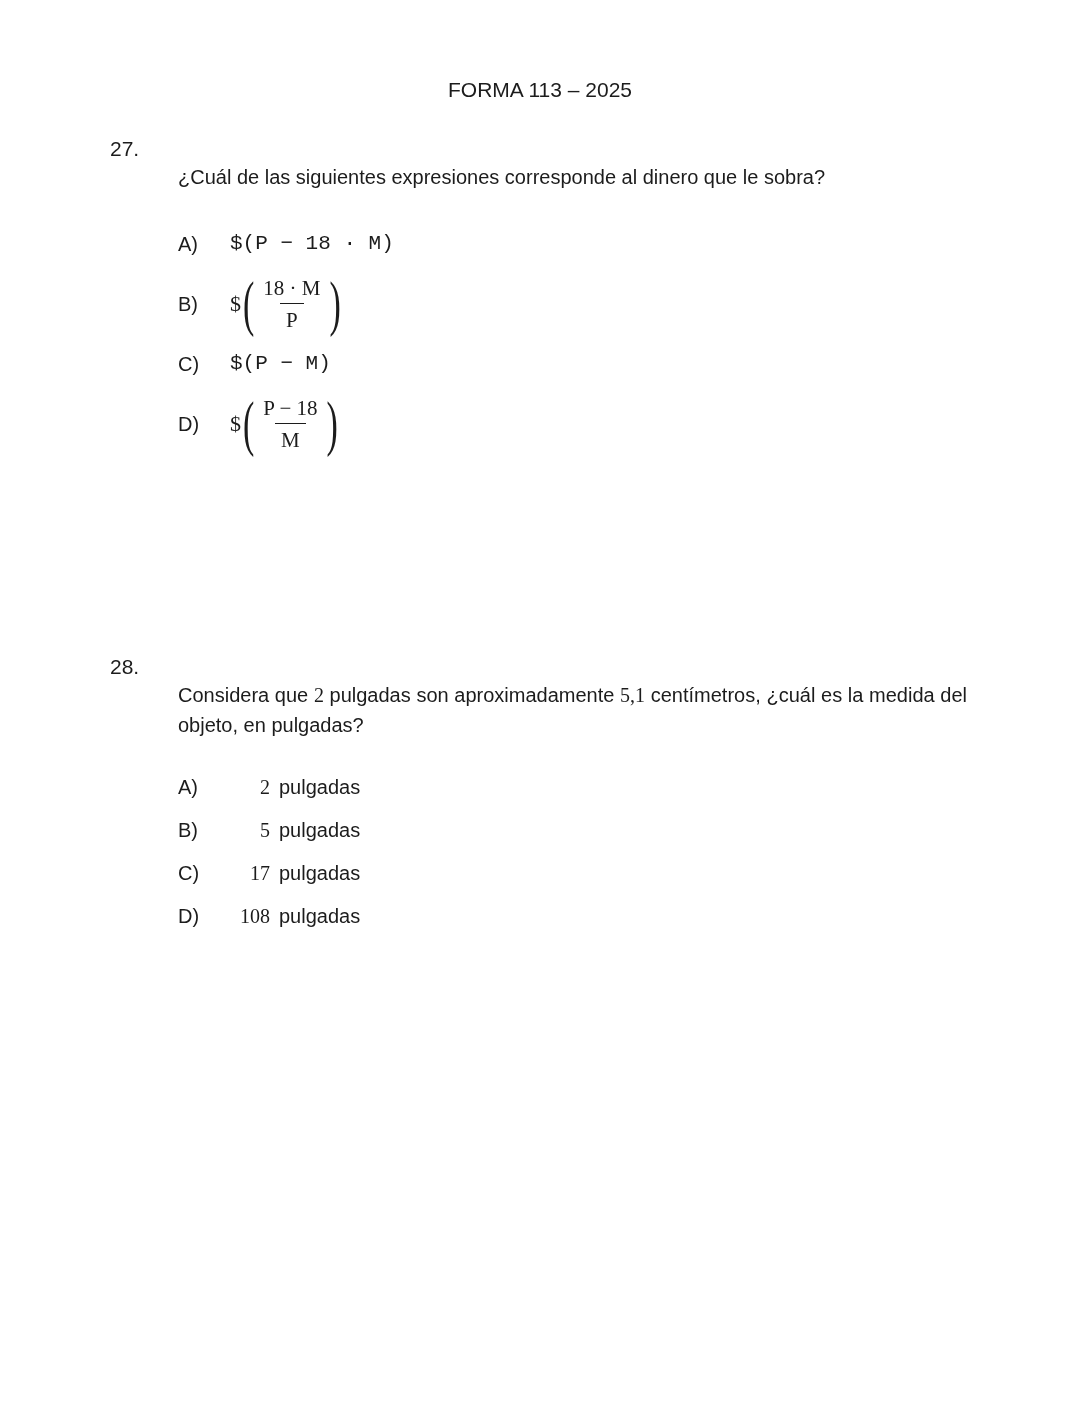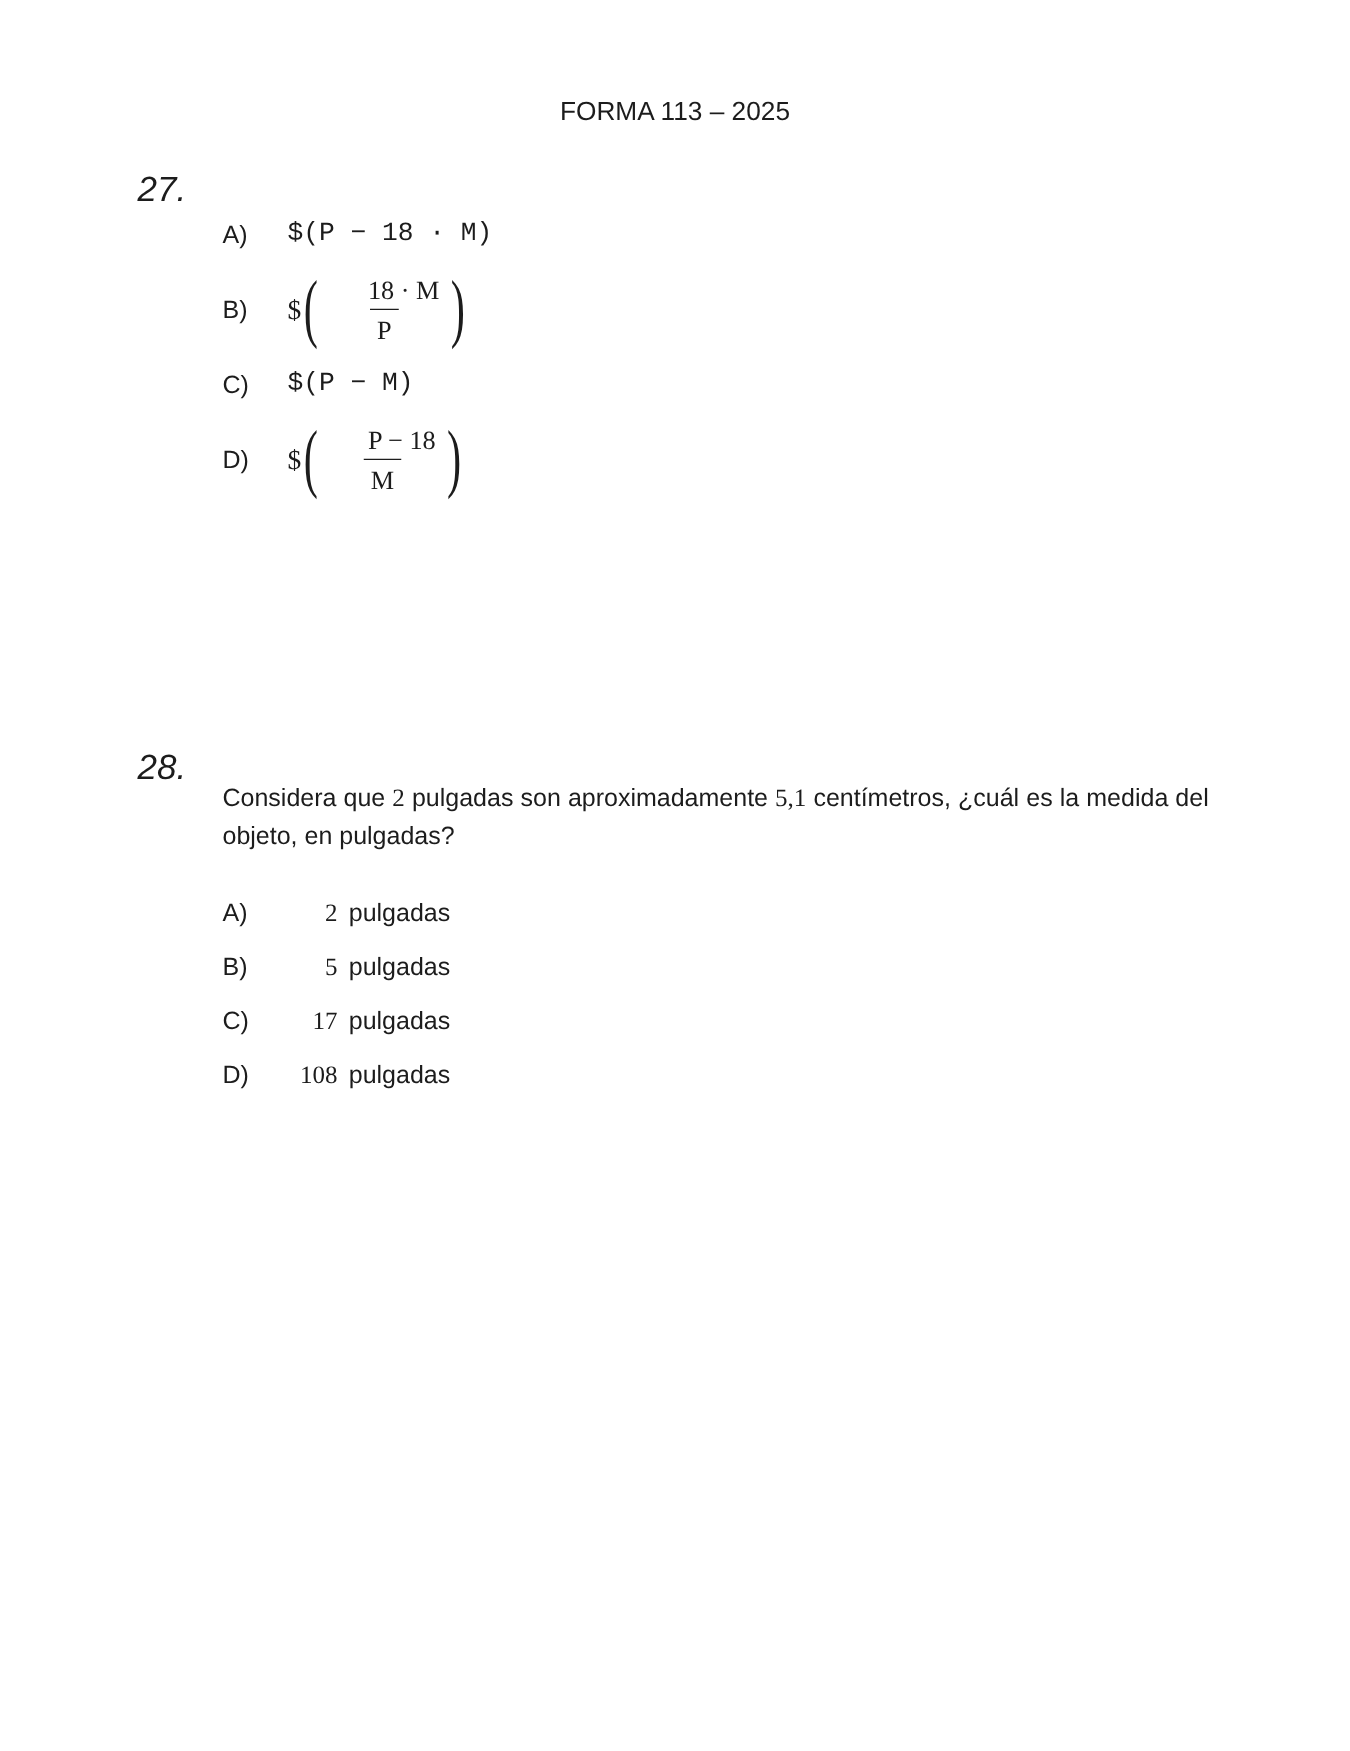--- a/index.html
+++ b/index.html
@@ -24,24 +24,23 @@
   }
   .question {
     display: flex;
     padding: 0 113px 0 110px;
     margin-top: 34px;
   }
   .q28 { margin-top: 186px; }
   .qnum {
     flex: 0 0 68px;
     width: 68px;
-    font-size: 28px;
+    font-size: 21px;
     line-height: 1.1;
     padding-top: 1px;
-    font-style: italic;
   }
   .qbody {
     flex: 1;
     font-size: 20px;
     line-height: 1.5;
   }
   .para { margin: 0; }
   .justify { text-align: justify; }
   .serif { font-family: "Liberation Serif", serif; }
   .question-prompt { margin-top: 26px; }
@@ -76,21 +75,21 @@
     padding: 0 1px;
   }
   .frac {
     display: inline-flex;
     flex-direction: column;
     align-items: center;
     text-align: center;
     margin: 0 2px;
     line-height: 1.25;
   }
-  .frac .num { padding: 0 6px 2px; margin-left: 31px; }
+  .frac .num { padding: 0 6px 2px; }
   .frac .den { border-top: 1.6px solid #1c1c1c; padding: 3px 6px 0; }
   .options28 { margin-top: 32px; }
   .option28 {
     display: flex;
     align-items: baseline;
     margin-bottom: 13px;
     font-size: 20px;
   }
   .option28 .opt-label { flex: 0 0 58px; }
   .option28 .opt-value {
@@ -113,20 +112,21 @@
 
 <div class="page">
 
   <header class="page-header">
     <span>FORMA 113 – 2025</span>
   </header>
 
   <section class="question">
     <div class="qnum">27.</div>
     <div class="qbody">
+      <p class="para question-prompt">¿Cuál de las siguientes expresiones corresponde al dinero que le sobra?</p>
 
       <div class="options">
 
         <div class="option">
           <span class="opt-label">A)</span>
           <span class="expr">$(P − 18 · M)</span>
         </div>
 
         <div class="option">
           <span class="opt-label">B)</span>

